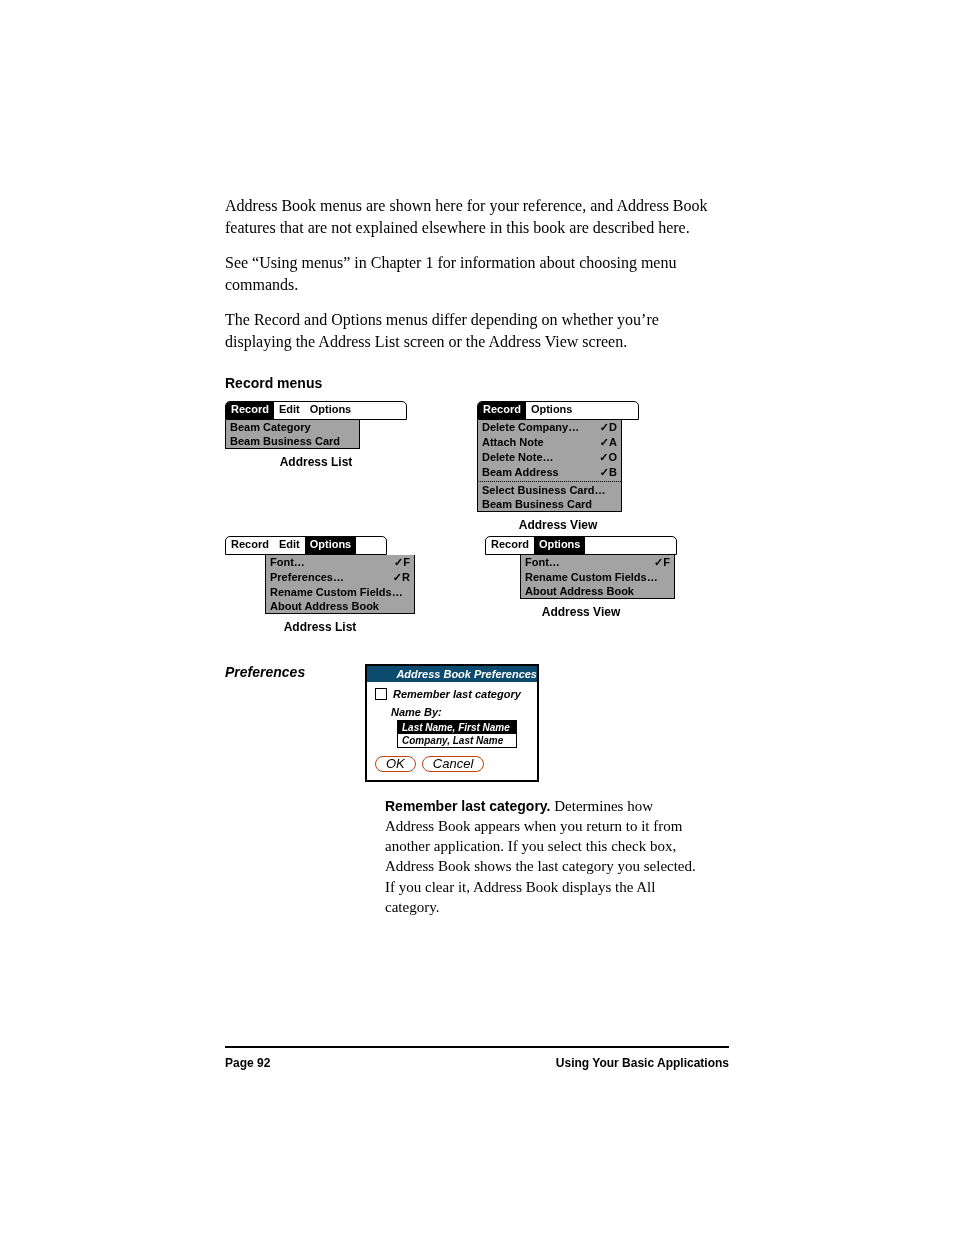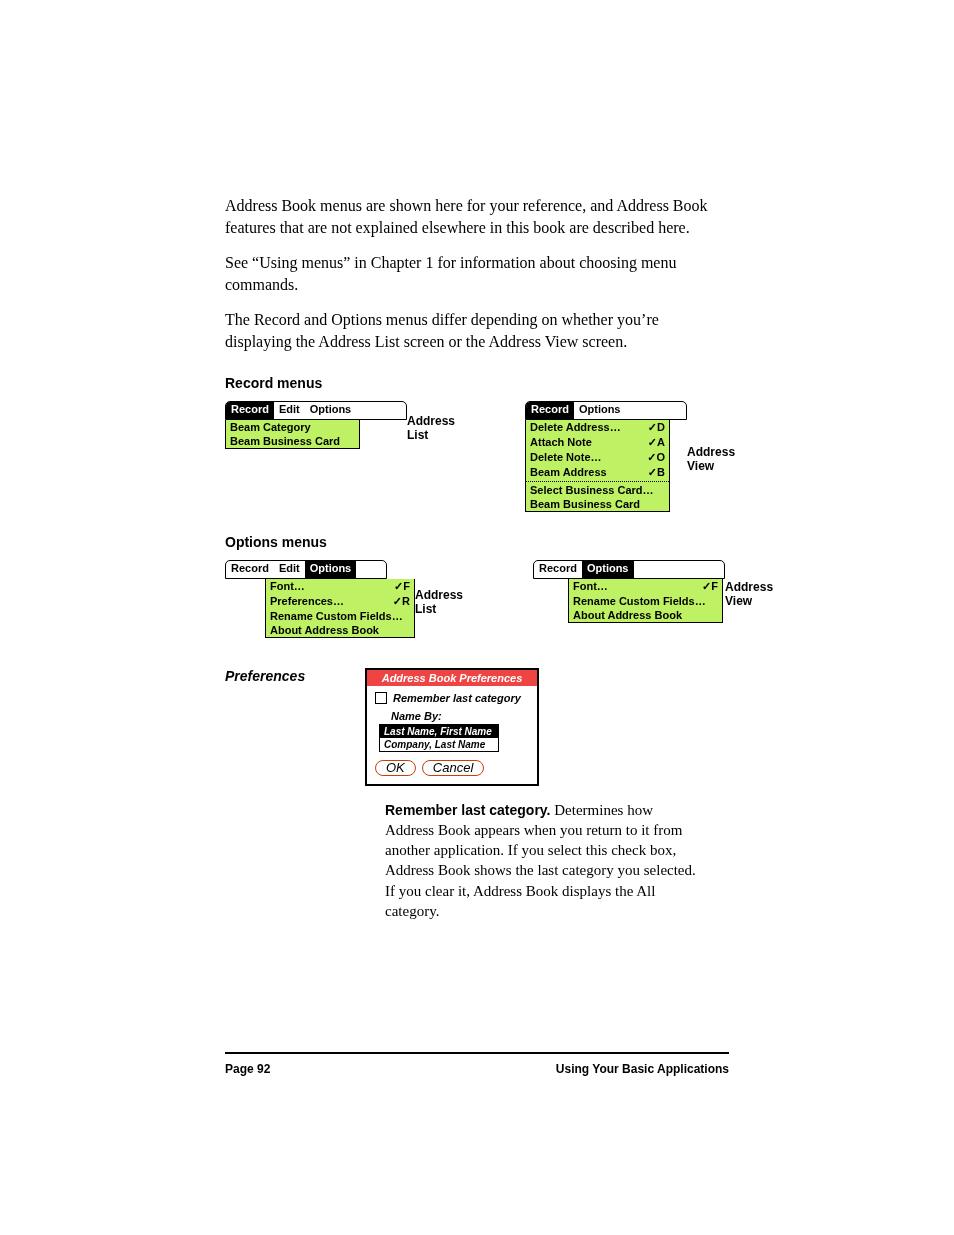--- a/index.html
+++ b/index.html
@@ -32,21 +32,21 @@
     font-size: 16px;
     line-height: 1.35;
     margin: 0 0 14px 0;
   }
   .menu-row {
     display: flex;
     gap: 70px;
     align-items: flex-start;
     margin-top: 4px;
   }
-  .menu-col { display: flex; flex-direction: row; align-items: center; }
+  .menu-col { display: flex; flex-direction: column; align-items: center; }
   .titlebar {
     display: flex;
     width: 180px;
     height: 17px;
     border: 1px solid #000;
     border-radius: 5px 5px 0 0;
     overflow: hidden;
     font-family: Verdana, Arial, sans-serif;
     font-size: 11px;
     font-weight: 700;
@@ -58,21 +58,21 @@
     box-sizing: border-box;
   }
   .titlebar .tab.on { background: #000; color: #fff; }
   .titlebar .filler { flex: 1; }
   .dropdown {
     border: 1px solid #000;
     border-top: none;
     font-family: Verdana, Arial, sans-serif;
     font-size: 11px;
     font-weight: 700;
-    background: #bef264;
+    background: #a3a3a3;
     box-sizing: border-box;
   }
   .dropdown .itm {
     display: flex;
     justify-content: space-between;
     padding: 1px 4px;
     white-space: nowrap;
   }
   .dropdown .sep {
     border-top: 1px dotted #000;
@@ -100,34 +100,34 @@
   }
   .dialog {
     border: 2px solid #000;
     width: 170px;
     font-family: Verdana, Arial, sans-serif;
     font-size: 11px;
     font-weight: 700;
     background: #fff;
   }
   .dialog .dlg-title {
-    background: #ef4444;
+    background: #0c4a6e;
     color: #fff;
-    text-align: center;
+    text-align: right;
     padding: 2px 0;
     font-size: 11px;
   }
   .dialog .dlg-body { padding: 6px 8px 8px 8px; }
   .chk-row { display: flex; align-items: center; gap: 6px; margin-bottom: 6px; }
   .chk {
     width: 10px; height: 10px; border: 1px solid #000; display: inline-block;
   }
   .listbox {
     border: 1px solid #000;
-    margin: 2px 0 8px 4px;
+    margin: 2px 0 8px 22px;
     width: 118px;
   }
   .listbox .opt {
     padding: 1px 4px;
     font-size: 10px;
   }
   .listbox .opt.sel { background: #000; color: #fff; }
   .btnrow { display: flex; gap: 6px; padding: 0 0 0 0; }
   .pillbtn {
     border: 1px solid #c2410c;
@@ -146,21 +146,21 @@
   }
   .desc .lead {
     font-family: Verdana, Arial, sans-serif;
     font-weight: 700;
     font-size: 14px;
   }
   .footer {
     position: absolute;
     left: 225px;
     right: 225px;
-    bottom: 159px;
+    bottom: 165px;
     border-top: 2px solid #000;
     padding-top: 8px;
     display: flex;
     justify-content: space-between;
     font-family: Verdana, Arial, sans-serif;
     font-size: 12px;
     font-weight: 700;
   }
 </style>
 </head>
@@ -199,21 +199,21 @@
 
     <div class="menu-col">
       <div>
         <div class="titlebar narrow">
           <span class="tab on">Record</span>
           <span class="tab">Options</span>
           <span class="filler"></span>
         </div>
         <div class="dropdown" style="width:145px">
           <div class="itm">
-              <span>Delete Address…</span>
+              <span>Delete Company…</span>
               <span>✓D</span>
             </div>
           <div class="itm">
               <span>Attach Note</span>
               <span>✓A</span>
             </div>
           <div class="itm">
               <span>Delete Note…</span>
               <span>✓O</span>
             </div>
@@ -227,21 +227,20 @@
             </div>
           <div class="itm">
               <span>Beam Business Card</span>
             </div>
         </div>
       </div>
       <div class="caption">Address View</div>
     </div>
   </div>
 
-  <h4 class="section sans-bold">Options menus</h4>
 
   <div class="menu-row">
 
     <div class="menu-col">
       <div>
         <div class="titlebar" style="width:160px">
           <span class="tab">Record</span>
           <span class="tab">Edit</span>
           <span class="tab on">Options</span>
           <span class="filler"></span>

